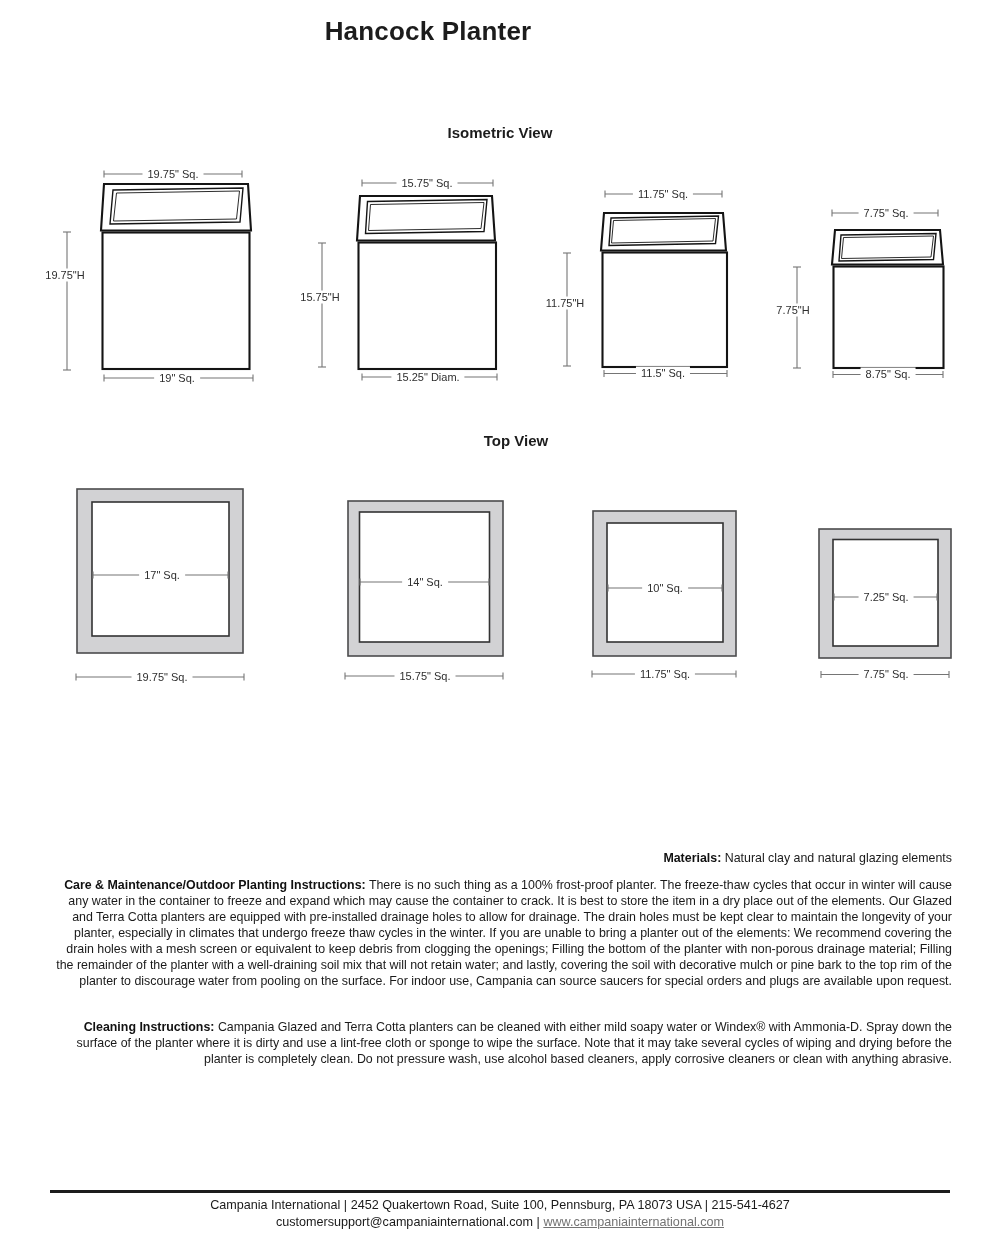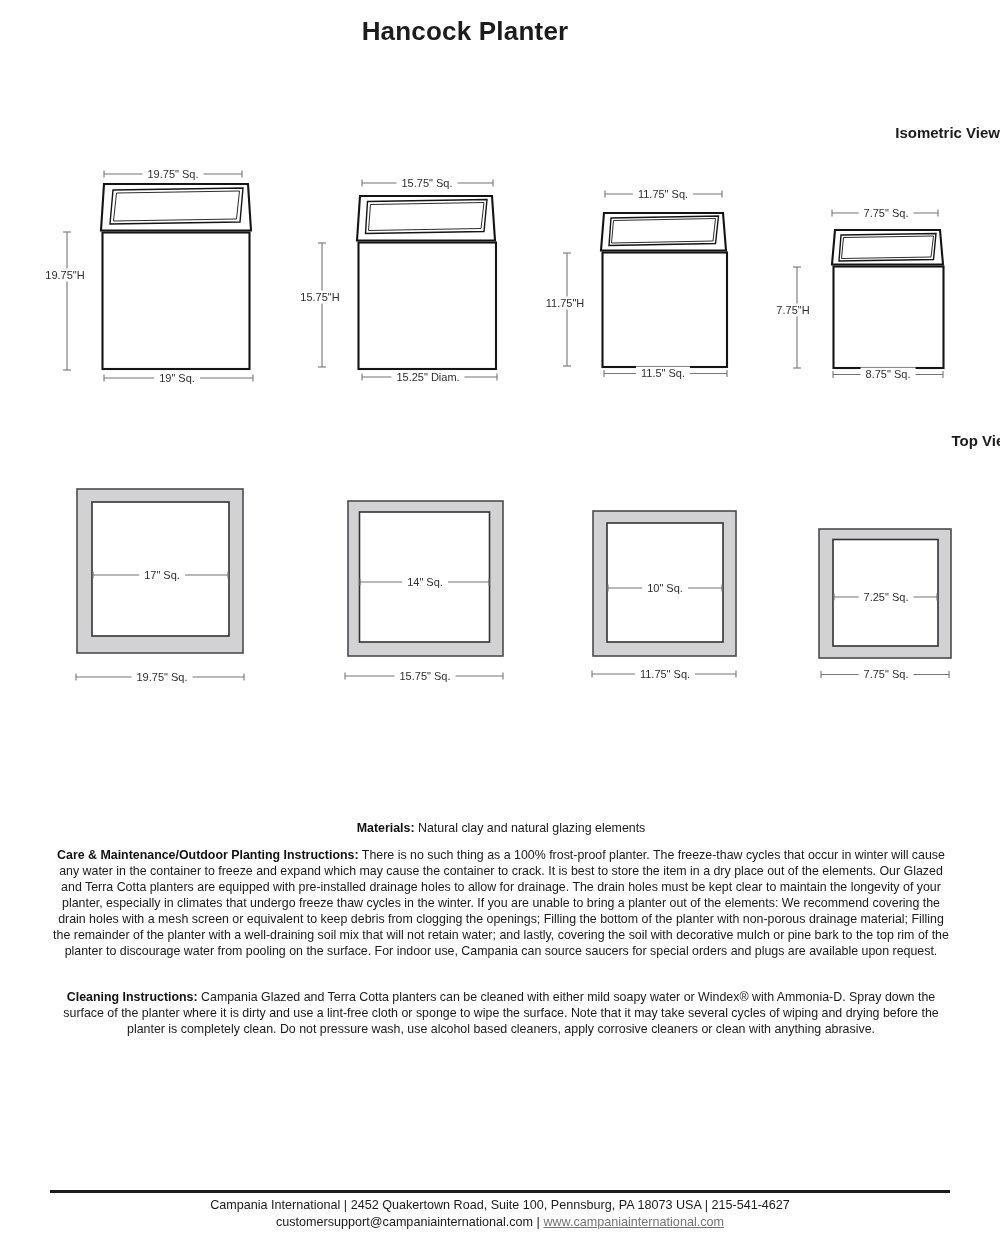--- a/index.html
+++ b/index.html
@@ -2,41 +2,41 @@
 <html><head>
 <meta charset="utf-8">
 <style>
   html,body { margin:0; padding:0; background:#fff; }
   #page {
     position:relative; width:1000px; height:1250px; background:#ffffff;
     font-family:"Liberation Sans", sans-serif; color:#1a1a1a; overflow:hidden;
   }
   .page-title {
     position:absolute; top:16px; left:0; width:856px; text-align:center;
-    font-size:26px; font-weight:700; color:#1c1c1c; letter-spacing:0.2px;padding-left:37px;
+    font-size:26px; font-weight:700; color:#1c1c1c; letter-spacing:0.2px;
   }
   .section-heading {
-    position:absolute; width:1000px; left:0; text-align:right;
+    position:absolute; width:1000px; left:0; text-align:center;
     font-size:15px; font-weight:700; color:#1c1c1c;
   }
   svg.drawings { position:absolute; top:0; left:0; pointer-events:none; }
   .outline { fill:#ffffff; stroke:#141414; stroke-width:2.1; stroke-linejoin:miter; }
   .thin  { fill:none; stroke:#141414; stroke-width:1.4; }
   .thin2 { fill:none; stroke:#141414; stroke-width:0.9; }
   .dim   { stroke:#757575; stroke-width:1.1; fill:none; }
   .tv-outer { fill:#d2d2d4; stroke:#4b4b4d; stroke-width:1.6; }
   .tv-inner { fill:#ffffff; stroke:#333333; stroke-width:1.6; }
   .dimlabel {
     position:absolute; transform:translate(-50%,-50%);
     font-size:11px; color:#2e2e2e; background:#ffffff; padding:0 5px;
     white-space:nowrap; line-height:13px;
   }
   .textblock {
     position:absolute; left:50px; width:902px;
-    font-size:12.4px; line-height:16px; color:#1a1a1a; text-align:center;
+    font-size:12.4px; line-height:16px; color:#1a1a1a; text-align:right;margin-top:30px;
   }
   .textblock b { font-weight:700; color:#111; }
   .footer-rule { position:absolute; left:50px; width:900px; height:3px; background:#1c1c1c; }
   .footer-line { position:absolute; left:0; width:1000px; text-align:center; font-size:12.6px; color:#1a1a1a; }
   .footer-line a { color:#737373; text-decoration:underline; }
 </style>
 </head>
 <body>
 
 <div id="page">

